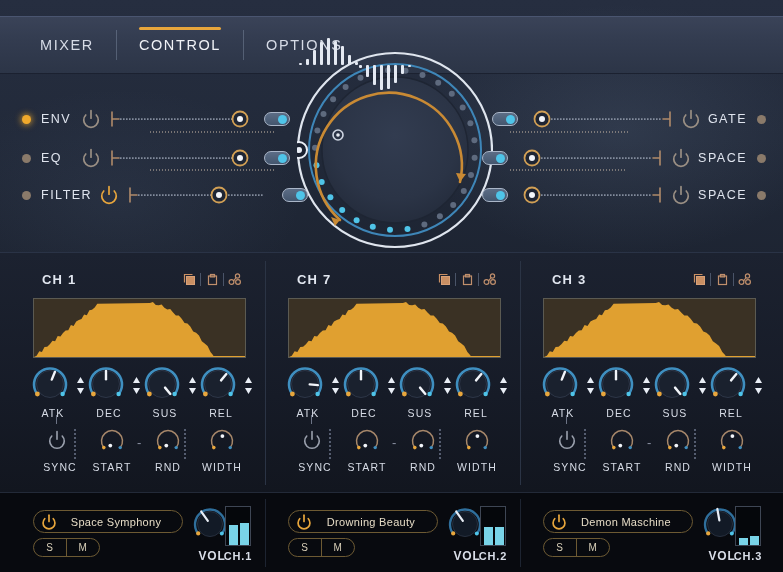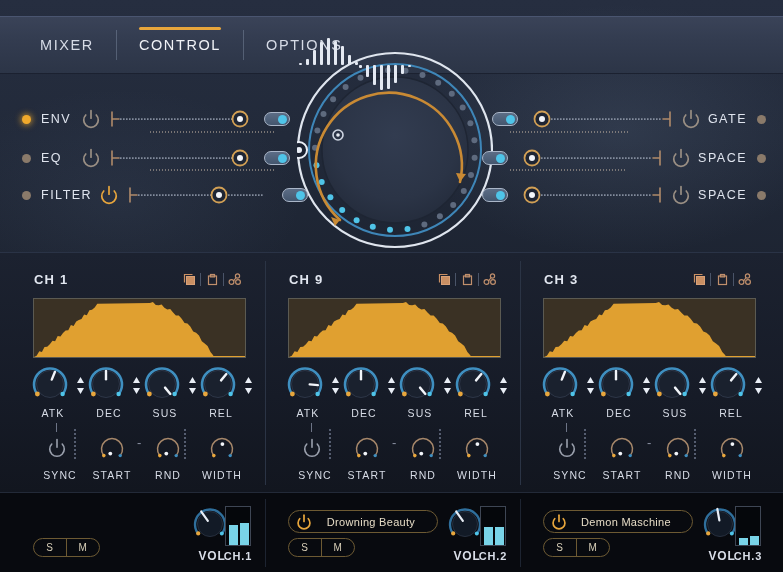--- a/index.html
+++ b/index.html
@@ -99,41 +99,41 @@
     border-top: 1px solid #2a3346;
   }
   .chan {
     position: absolute; top: 0; width: 251px; height: 240px;
   }
   .chan.c1 { left: 13px; }  .chan.c2 { left: 268px; }  .chan.c3 { left: 523px; }
   .chan-div { position: absolute; top: 8px; width: 1px; height: 224px; background: #2b3445; }
   .chan-div.d1 { left: 265px; }  .chan-div.d2 { left: 520px; }
 
   .chan-head { position: absolute; left: 21px; top: 16px; width: 212px; height: 20px; display: flex; align-items: center; }
-  .chan-name { color: #e2e7f0; font-size: 13px; letter-spacing: 1.2px; font-weight: bold; }
+  .chan-name { color: #e2e7f0; font-size: 13px; letter-spacing: 1.2px; font-weight: bold; margin-left: 8px; }
   .chan-icons { margin-left: auto; display: flex; align-items: center; gap: 0; }
   .chan-icons .ic { width: 22px; height: 18px; display: flex; align-items: center; justify-content: center; cursor: pointer; }
   .chan-icons .isep { width: 1px; height: 13px; background: #4a5468; }
 
   .env-disp {
     position: absolute; left: 20px; top: 45px; width: 213px; height: 60px;
     background: #3a3124; border: 1px solid #5b5a52; overflow: hidden;
   }
   .env-disp svg { display: block; }
 
   .knobrow { position: absolute; left: 18px; top: 112px; width: 220px; height: 58px; }
   .kslot { position: absolute; top: 0; width: 52px; height: 58px; }
   .kslot .kl {
     position: absolute; left: 0; top: 42px; width: 44px; text-align: center;
     color: #d7dce6; font-size: 10.5px; letter-spacing: 1.1px;
   }
   .arrows { position: absolute; left: 45px; top: 12px; width: 9px; height: 17px; }
 
   .subrow { position: absolute; left: 18px; top: 172px; width: 222px; height: 56px; }
-  .sslot { position: absolute; top: 8px; width: 58px; height: 56px; }
+  .sslot { position: absolute; top: 0; width: 58px; height: 56px; }
   .sslot .sl {
     position: absolute; left: 0; top: 36px; width: 58px; text-align: center;
     color: #d7dce6; font-size: 10.5px; letter-spacing: 1.1px;
   }
   .tick { position: absolute; width: 1px; height: 9px; background: #6d7486; }
   .dash { position: absolute; color: #8b92a3; font-size: 13px; }
   .vdots { position: absolute; width: 2px; }
   .vdots i { position: absolute; left: 0; width: 2px; height: 2px; background: #555d70; }
 
   
@@ -943,21 +943,21 @@
               <i style="top:12px"></i>
               <i style="top:16px"></i>
               <i style="top:20px"></i>
               <i style="top:24px"></i>
               <i style="top:28px"></i>
             </span>
       </div>
     </div>
         <div class="chan c2">
       <div class="chan-head">
-        <span class="chan-name">CH 9</span>
+        <span class="chan-name">CH 7</span>
         <span class="chan-icons">
               <span class="ic">
                 <svg width="13" height="13" viewBox="0 0 13 13">
     <rect x="3.5" y="3.5" width="8" height="8" fill="#c98f63" stroke="#d8a077" stroke-width="1"></rect>
     <path d="M1.5 9.5 V1.5 H9.5" fill="none" stroke="#c98f63" stroke-width="1.2"></path>
                 </svg>
               </span>
               <span class="isep"></span>
               <span class="ic">
                 <svg width="13" height="13" viewBox="0 0 13 13">
@@ -1249,20 +1249,29 @@
       </div>
     </div>
       </div>
   </div>
 
   <div class="bottom">
     <div class="b-div e1"></div>
     <div class="b-div e2"></div>
     <div id="bots">
         <div class="bslot b1">
+      <div class="preset">
+        <span class="pw">
+              <svg width="18" height="18" viewBox="0 0 18 18">
+    <path d="M 4.7232 5.733 A 5.94 5.94 0 1 0 13.2768 5.733" fill="none" stroke="#e8a63c" stroke-width="1.7" stroke-linecap="round"></path>
+    <line x1="9" y1="2.1690000000000005" x2="9" y2="8.406" stroke="#e8a63c" stroke-width="1.7" stroke-linecap="round"></line>
+  </svg>
+            </span>
+        <span class="pn">Space Symphony</span>
+      </div>
       <div class="sm">
         <span class="b">S</span>
         <span class="bsep"></span>
         <span class="b">M</span>
       </div>
       <div class="volwrap">
         <svg width="38" height="38" viewBox="0 0 38 38">
     <path d="M 6.6 28 A 15 15 0 1 1 31.4 28" fill="none" stroke="#2f6f9c" stroke-width="2.4" stroke-linecap="round"></path>
     <circle cx="19" cy="19" r="12.5" fill="#121a26" stroke="#27303f" stroke-width="1"></circle>
     <line x1="16.849088363683578" y1="15.928179833916282" x2="10.252959345646543" y2="6.507931324592878" stroke="#e8edf5" stroke-width="2.2" stroke-linecap="round"></line>

